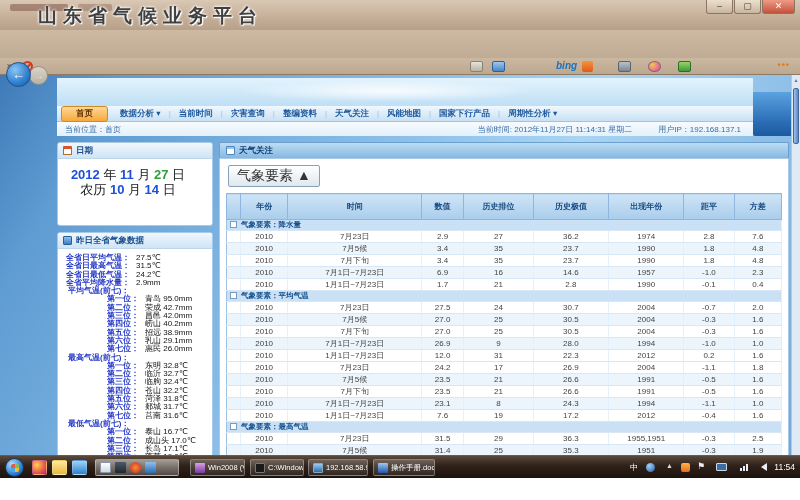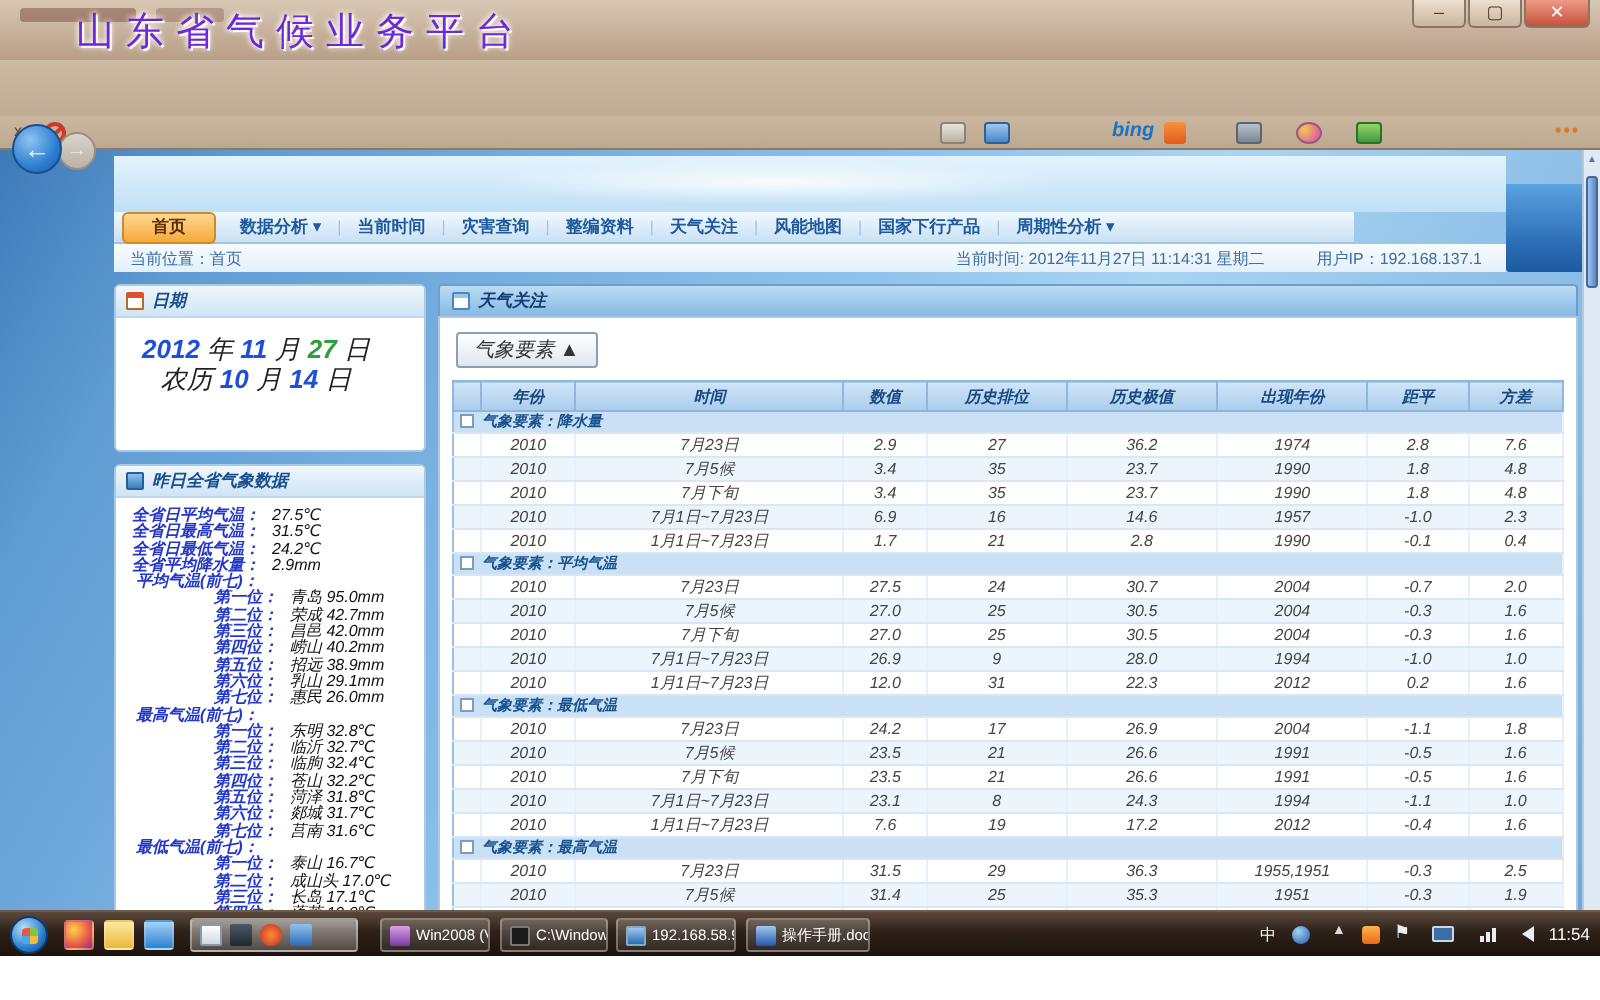--- a/index.html
+++ b/index.html
@@ -57,46 +57,46 @@
   background:linear-gradient(120deg,#3f7ab8 0%,#5f9cd2 12%,#8ec2ec 45%,#a9d4f2 60%,#6fa6da 100%);}
 .pagescroll{position:absolute;top:75px;right:0;width:9px;height:403px;background:#e0eaf4;border-left:1px solid #b5c9dc;}
 .pagescroll .arr{position:absolute;left:0;width:8px;font-size:5px;color:#54789e;text-align:center;}
 .pagescroll .thumb{position:absolute;top:13px;left:1px;width:6px;height:56px;border:1px solid #45679a;border-radius:2px;
   background:linear-gradient(90deg,#9fc2e8,#5b86c8);}
 
 .siteheader{position:absolute;left:57px;top:78px;width:696px;height:28px;
   background:linear-gradient(180deg,#e3f3fd,#bfdff5);overflow:visible;}
 .siteheader::after{content:'';position:absolute;left:180px;top:2px;width:300px;height:22px;border-radius:50%;
   background:radial-gradient(ellipse,rgba(255,255,255,.85),rgba(255,255,255,0) 70%);}
-.sitetitle{position:absolute;left:38px;top:3px;font-size:19px;font-weight:normal;color:#6d28d9;letter-spacing:6px;z-index:2;
+.sitetitle{position:absolute;left:38px;top:3px;font-size:19px;font-weight:bold;color:#404040;letter-spacing:6px;z-index:2;
   text-shadow:0 0 3px #fff,0 0 3px #fff,1px 1px 0 #fff;}
 .welcome{position:absolute;left:545px;top:95px;width:208px;height:13px;z-index:6;
   background:linear-gradient(180deg,#7ed2f2,#2193d4 55%,#187cc0);
   clip-path:polygon(14px 0,100% 0,100% 100%,0 100%);
   color:#fff;font-size:8px;line-height:13px;text-align:center;}
 .welcome .usr{color:#ff3c1e;font-weight:bold;}
 .header-cap{position:absolute;left:753px;top:92px;width:38px;height:44px;z-index:4;
   background:linear-gradient(180deg,#5aa2e0,#2a6cb4 70%,#1c5aa0);border-radius:0 0 0 2px;}
 
-.menubar{position:absolute;left:57px;top:106px;width:620px;height:16px;z-index:5;
+.menubar{position:absolute;left:57px;top:106px;width:696px;height:16px;z-index:5;
   background:linear-gradient(180deg,#f0f8fe,#c9e1f4);border-bottom:1px solid #a3c4e0;
   display:flex;align-items:center;padding-left:4px;}
 .mitem{font-size:8.5px;font-weight:bold;color:#1f5a9e;padding:0 8px;white-space:nowrap;}
 .mitem.active{background:linear-gradient(#ffd795,#f6a93a);border:1px solid #cc8a2a;border-radius:3px;
   color:#5d3000;padding:1px 14px;margin-right:4px;}
 .msep{color:#a4c2dd;font-size:8px;}
 
 .statusbar{position:absolute;left:57px;top:122px;width:696px;height:14px;z-index:3;
   background:linear-gradient(180deg,#f7fbfe,#e3f0fa);display:flex;justify-content:space-between;align-items:center;
   font-size:8px;color:#3a6ea5;}
 .crumb{padding-left:8px;}
 .statusr{display:flex;gap:26px;padding-right:12px;}
 
 
-.content{position:absolute;left:57px;top:142px;width:734px;bottom:16px;font-style:italic;}
+.content{position:absolute;left:57px;top:142px;width:734px;bottom:16px;}
 .panel{position:absolute;left:0;width:156px;background:#fff;border:1px solid #a9c9e5;border-radius:3px;overflow:hidden;}
 .panel-hd{height:16px;background:linear-gradient(180deg,#f0f7fd,#cfe4f5);border-bottom:1px solid #bcd6ec;
   display:flex;align-items:center;gap:4px;padding-left:5px;}
 .panel-hd .ttl{font-size:8.5px;font-weight:bold;color:#1a4f8f;}
 .cal-ico{width:9px;height:9px;background:#fff;border:1px solid #b06a2a;border-top:3px solid #d9542a;border-radius:1px;}
 .wx-ico{width:9px;height:9px;background:linear-gradient(#8ec2ec,#3a7fc0);border:1px solid #2a5f96;border-radius:1px;}
 .pg-ico{width:9px;height:9px;background:#fff;border:1px solid #4a86c0;border-radius:1px;box-shadow:inset 0 2px 0 #9ac4e8;}
 
 #panel-cal{top:0;height:84px;}
 .cal-body{padding:8px 14px 0 0;text-align:center;font-size:13px;line-height:15px;color:#222;}
@@ -110,24 +110,24 @@
 .wlabel{color:#2438c8;font-weight:bold;}
 .wval{color:#111;margin-left:6px;}
 .whead{color:#2438c8;font-weight:bold;margin-left:2px;}
 .wrank{display:flex;white-space:nowrap;padding-left:41px;}
 
 .main{position:absolute;left:162px;right:2px;top:0;bottom:0;}
 .main-hd{height:16px;background:linear-gradient(180deg,#bcdcf4,#86b8e2);border:1px solid #6d9fcc;border-bottom:none;
   display:flex;align-items:center;gap:4px;padding-left:6px;border-radius:2px 2px 0 0;}
 .main-hd .ttl{font-size:8.5px;font-weight:bold;color:#123f75;}
 .main-bd{position:absolute;top:16px;left:0;right:0;bottom:0;background:#fff;border:1px solid #a9c9e5;padding:6px;overflow:hidden;}
-.filter-btn{display:inline-block;font-size:10px;color:#333;padding:1px 8px;margin:0 0 6px 2px;
+.filter-btn{display:inline-block;font-size:14px;color:#333;padding:1px 8px;margin:0 0 6px 2px;
   border:1px solid #8aa0b5;border-radius:2px;background:linear-gradient(#ffffff,#dfe7ee);}
 table.wxt{width:100%;border-collapse:collapse;font-size:8px;table-layout:fixed;border:1px solid #9cc0e2;}
-.wxt th{background:linear-gradient(#cfe4f6,#a9cdec);color:#174a80;border:1px solid #8fb7dd;height:15px;font-size:8px;font-weight:bold;overflow:hidden;}
+.wxt th{background:linear-gradient(#cfe4f6,#a9cdec);color:#174a80;border:1px solid #8fb7dd;height:26px;font-size:8px;font-weight:bold;overflow:hidden;}
 .wxt td{border-bottom:1px solid #d7e7f6;border-right:1px solid #e6f0fa;text-align:center;height:12px;color:#444;overflow:hidden;white-space:nowrap;}
 .wxt tr.alt td{background:#ecf4fc;}
 .wxt tr.grp td{background:#c9e0f5;color:#17528f;font-weight:bold;text-align:left;height:10px;font-size:7.5px;}
 .gcheck{width:7px;height:7px;background:#fff;border:1px solid #7a9cc0;display:inline-block;margin:0 4px 0 3px;vertical-align:-1px;}
 
 
 .taskbar{position:absolute;left:0;top:455px;width:800px;height:23px;z-index:50;
   background:linear-gradient(180deg,#5b483b,#2e2119 45%,#1c130d);border-top:1px solid #6e594a;}
 .orb{position:absolute;left:5px;top:2px;width:19px;height:19px;border-radius:50%;border:1px solid #0e3a6e;
   background:radial-gradient(circle at 35% 30%,#b5e0fa,#2f7fd0 60%,#103f78);display:flex;align-items:center;justify-content:center;}
@@ -521,23 +521,20 @@
                 <td></td>
                 <td>2010</td>
                 <td>1月1日~7月23日</td>
                 <td>12.0</td>
                 <td>31</td>
                 <td>22.3</td>
                 <td>2012</td>
                 <td>0.2</td>
                 <td>1.6</td>
               </tr>
-              <tr class="grp">
-                <td colspan="9"><span class="gcheck"></span><span>气象要素：最低气温</span></td>
-              </tr>
               <tr>
                 <td></td>
                 <td>2010</td>
                 <td>7月23日</td>
                 <td>24.2</td>
                 <td>17</td>
                 <td>26.9</td>
                 <td>2004</td>
                 <td>-1.1</td>
                 <td>1.8</td>

